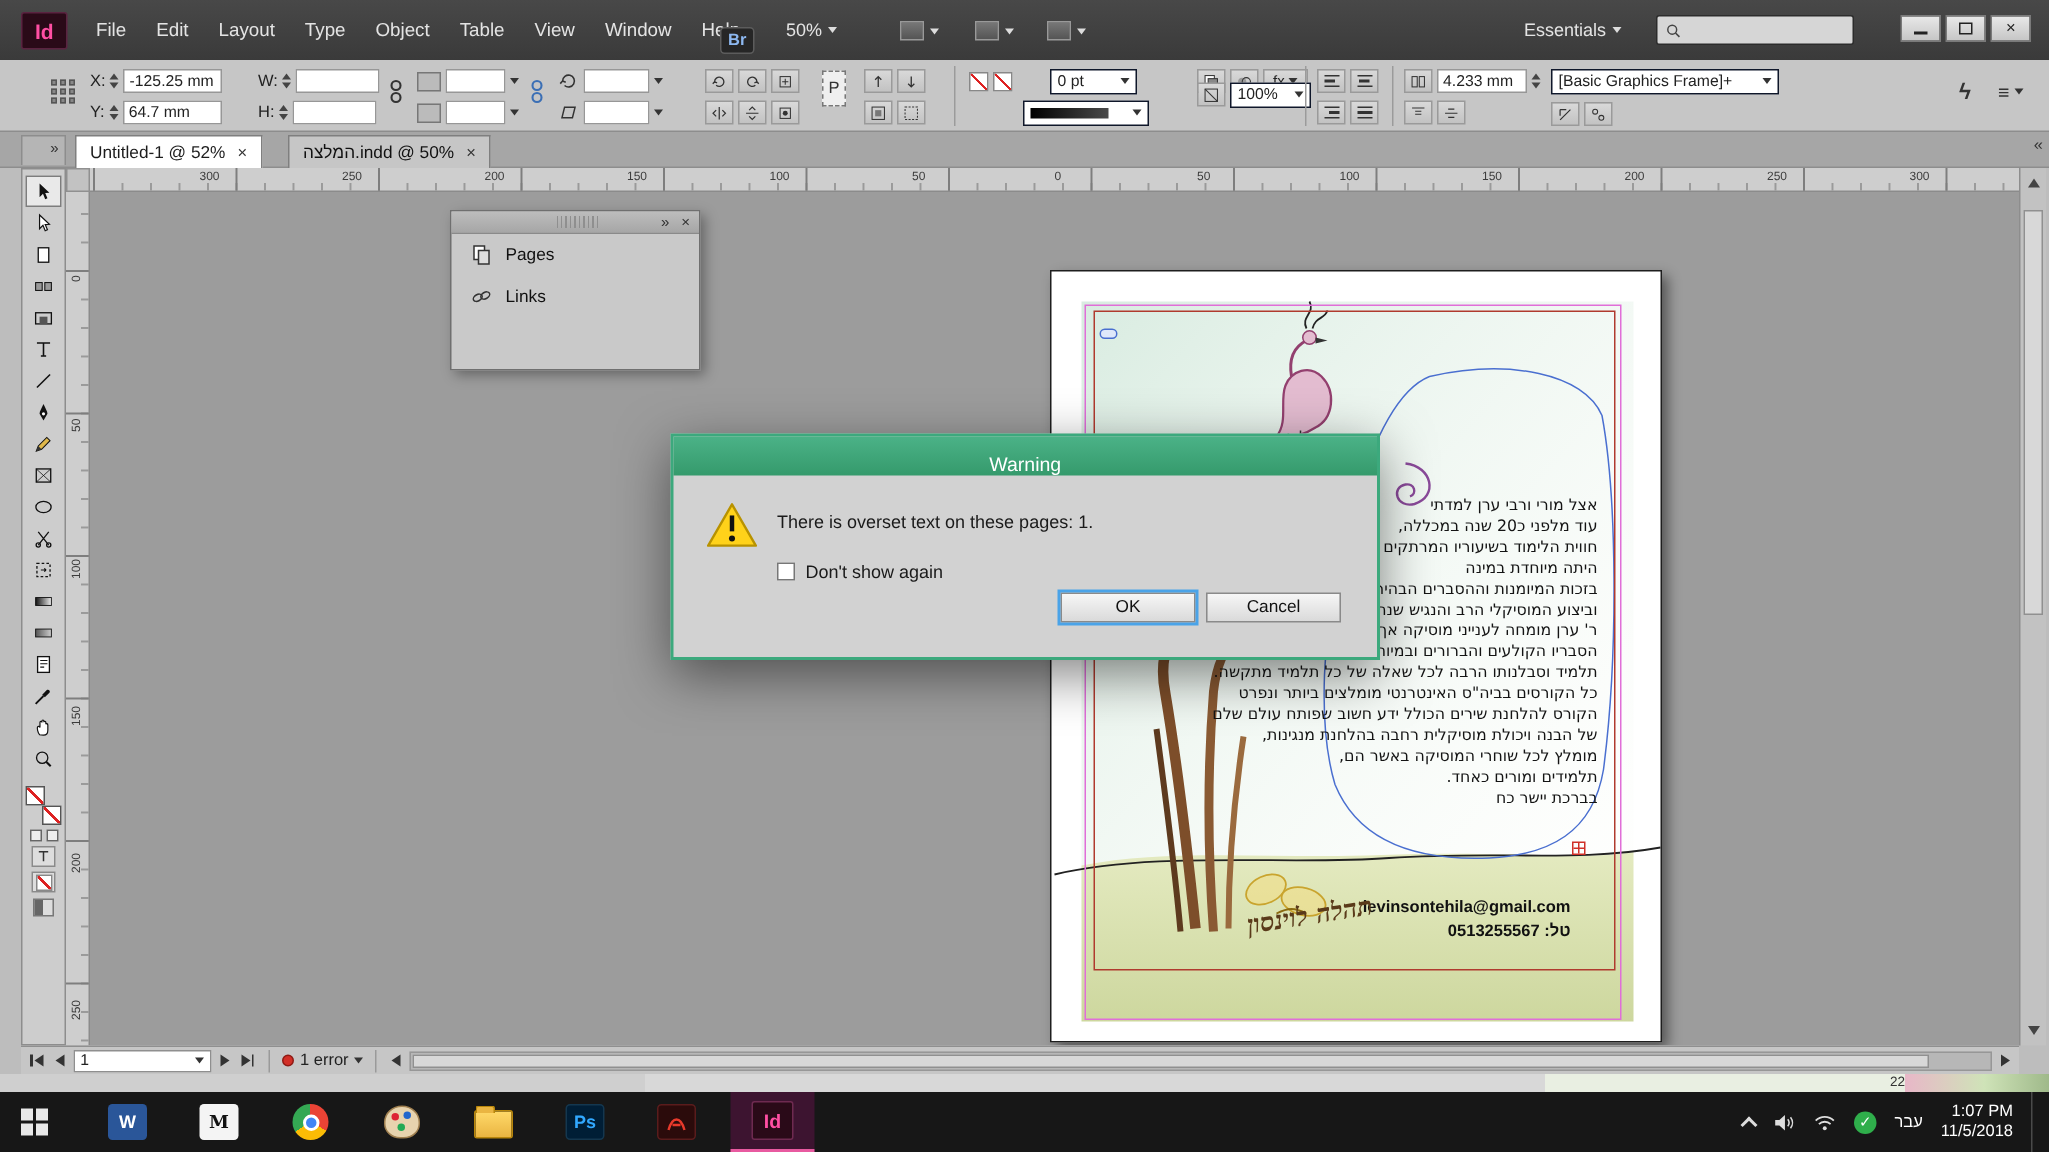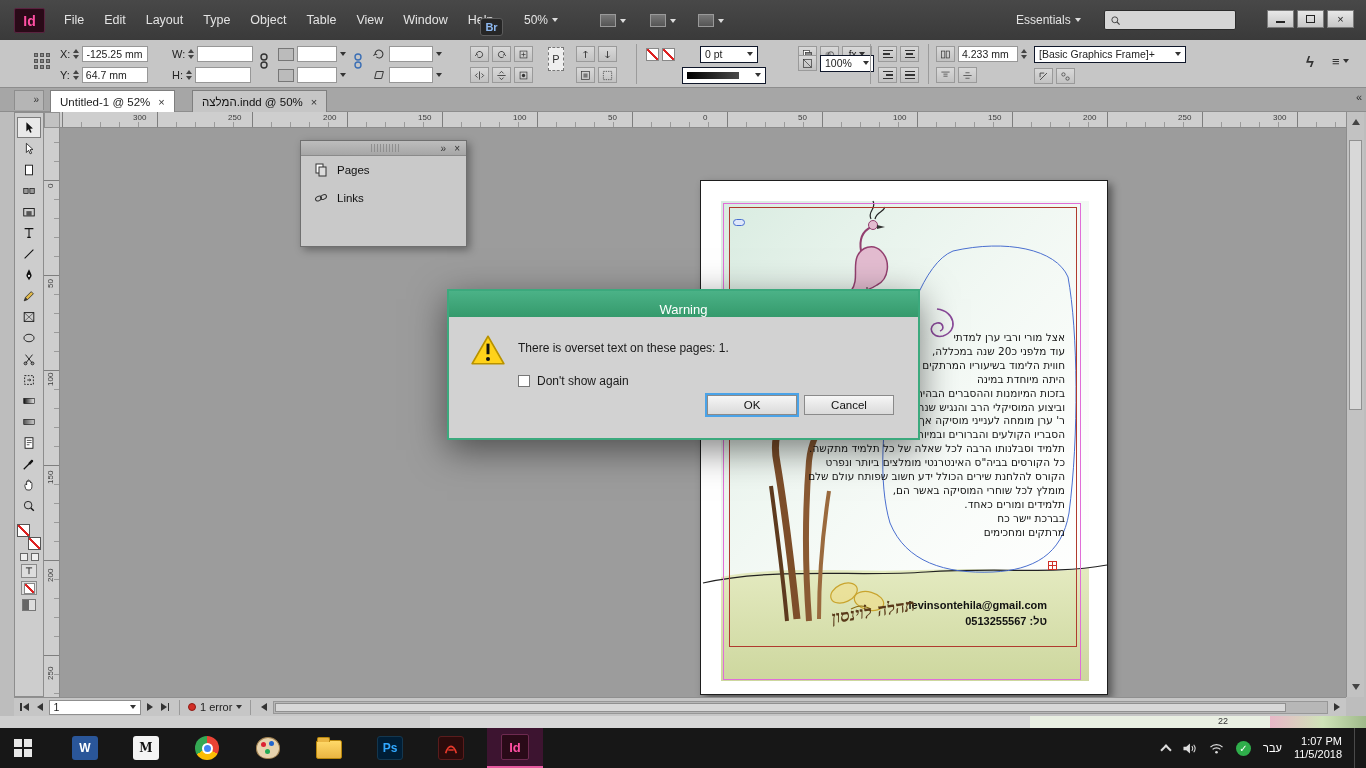--- a/index.html
+++ b/index.html
@@ -117,21 +117,21 @@
   #h-scroll-thumb{position:absolute;left:1px;top:1px;height:9px;width:96%;background:#d8d8d8;border:1px solid #909090}
   
   #v-scroll{position:absolute;left:1346px;top:112px;width:18px;height:585px;background:#c2c2c2;border-left:1px solid #8d8d8d}
   #v-thumb{position:absolute;left:2px;top:28px;width:13px;height:270px;background:#d8d8d8;border:1px solid #909090}
   .scrollarrow{position:absolute;left:5px;width:0;height:0;border-left:4px solid transparent;border-right:4px solid transparent}
   .sa-up{top:7px;border-bottom:6px solid #444}
   .sa-dn{bottom:7px;border-top:6px solid #444}
   
   #bg-strip{position:absolute;left:0;top:716px;width:1366px;height:12px;background:#cfcfcf}
   #bg-strip .seg1{position:absolute;left:430px;width:600px;height:12px;background:#d8d8d8}
-  #bg-strip .seg2{position:absolute;left:1030px;width:240px;height:12px;background:#e9efe2;font-size:9px;color:#333;text-align:right;padding-right:42px}
+  #bg-strip .seg2{position:absolute;left:1030px;width:240px;height:12px;background:#e9efe2;font-size:9px;color:#333;text-align:right;}
   #bg-strip .seg3{position:absolute;left:1270px;width:96px;height:12px;background:linear-gradient(90deg,#e8b7c8,#cfe3b8 55%,#9fb98a)}
   
   #taskbar{position:absolute;left:0;top:728px;width:1366px;height:40px;background:#171717;display:flex;align-items:center;color:#fff}
   .tb-btn{width:46px;height:40px;display:flex;align-items:center;justify-content:center}
   .tb-app{width:44px;height:40px;display:flex;align-items:center;justify-content:center;margin-left:17px}
   .startgrid{display:grid;grid-template-columns:8px 8px;grid-template-rows:8px 8px;gap:2px}
   .startgrid b{background:#e8e8e8}
   .app-sq{width:26px;height:24px;border-radius:3px;display:flex;align-items:center;justify-content:center;font-weight:bold;font-size:12px}
   .word{background:#2a5699;color:#fff}
   .mail{background:#f4f4f4;color:#111;font-family:"DejaVu Serif",serif}
@@ -721,24 +721,24 @@
         <div>עוד מלפני כ20 שנה במכללה,</div>
         <div>חווית הלימוד בשיעוריו המרתקים</div>
         <div>היתה מיוחדת במינה</div>
         <div>בזכות המיומנות וההסברים הבהירים</div>
         <div>וביצוע המוסיקלי הרב והנגיש שנהנו</div>
         <div>ר' ערן מומחה לענייני מוסיקה אך</div>
         <div>הסבריו הקולעים והברורים ובמיוחד לכל</div>
         <div>תלמיד וסבלנותו הרבה לכל שאלה של כל תלמיד מתקשה.</div>
         <div>כל הקורסים בביה"ס האינטרנטי מומלצים ביותר ונפרט</div>
         <div>הקורס להלחנת שירים הכולל ידע חשוב שפותח עולם שלם</div>
+        <div>של הבנה ויכולת מוסיקלית רחבה בהלחנת מנגינות,</div>
         <div>מומלץ לכל שוחרי המוסיקה באשר הם,</div>
         <div>תלמידים ומורים כאחד.</div>
         <div>בברכת יישר כח</div>
-        <div>מרתקים ומחכימים</div>
       </div>
       <div id="contact">
         <div class="email">levinsontehila@gmail.com</div>
         <div class="phone">טל: 0513255567</div>
       </div>
       <div id="signature">תהלה לוינסון</div>
       <div id="overset-ind"></div>
     </div>
   </div>
 

